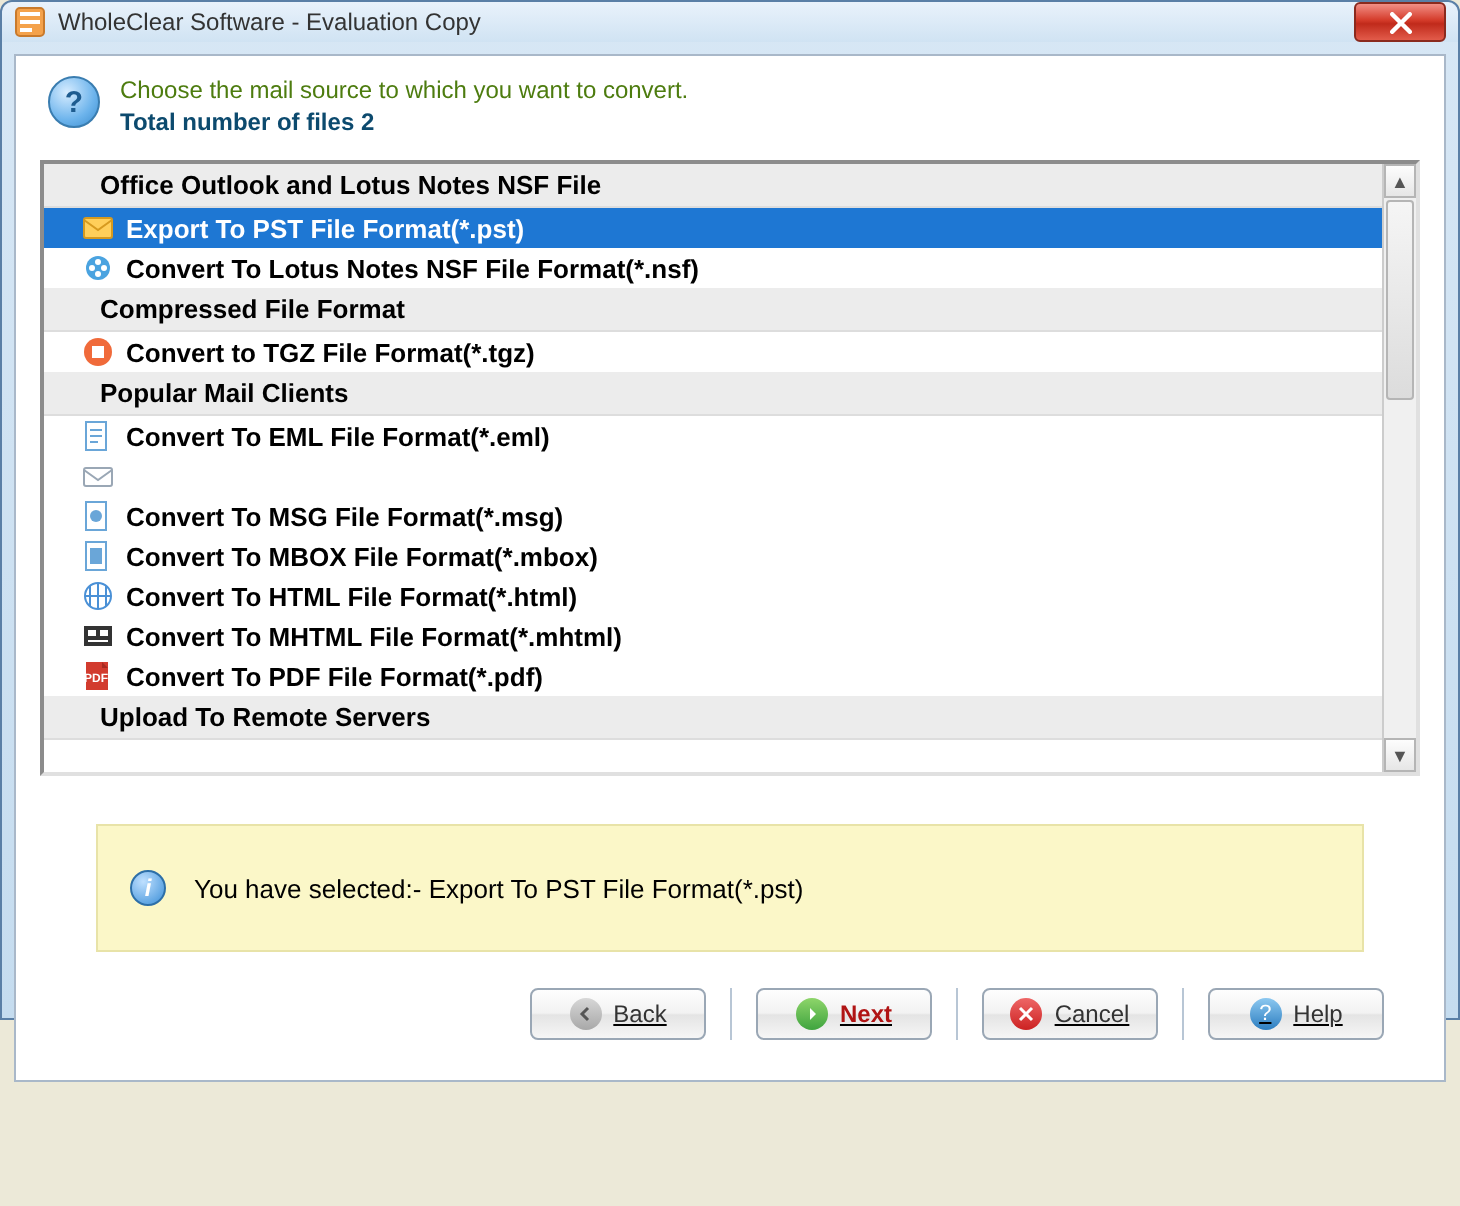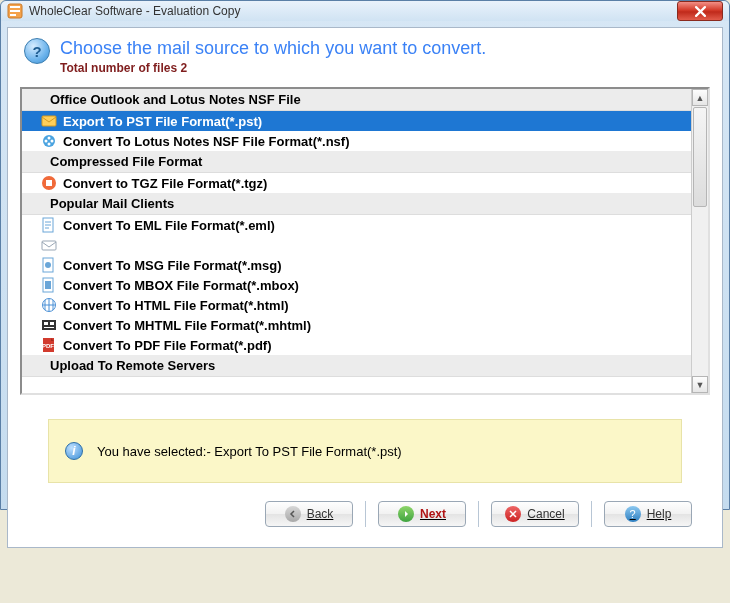--- a/index.html
+++ b/index.html
@@ -46,22 +46,22 @@
 .help-circle {
   width:26px; height:26px; border-radius:50%;
   background: radial-gradient(circle at 35% 30%, #d6ecff, #6db4ec 60%, #3a8dd0);
   border:1px solid #3a7db0;
   color:#1e5c90;
   display:flex; align-items:center; justify-content:center;
   font-weight:bold; font-size:15px;
   flex-shrink:0;
 }
 .header-text { display:flex; flex-direction:column; gap:2px; }
-.instruction { color:#3b82f6; font-size:18px; }
-.file-count { color:#7f1d1d; font-weight:bold; font-size:12px; }
+.instruction { color:#4d7c0f; font-size:12px; }
+.file-count { color:#0c4a6e; font-weight:bold; font-size:12px; }
 .listbox-wrap {
   border: 2px inset #e0e0e0;
   background: #fff;
   display:flex;
   height: 308px;
 }
 .listbox {
   flex:1; overflow-y:auto; overflow-x:hidden;
 }
 .group-header {

